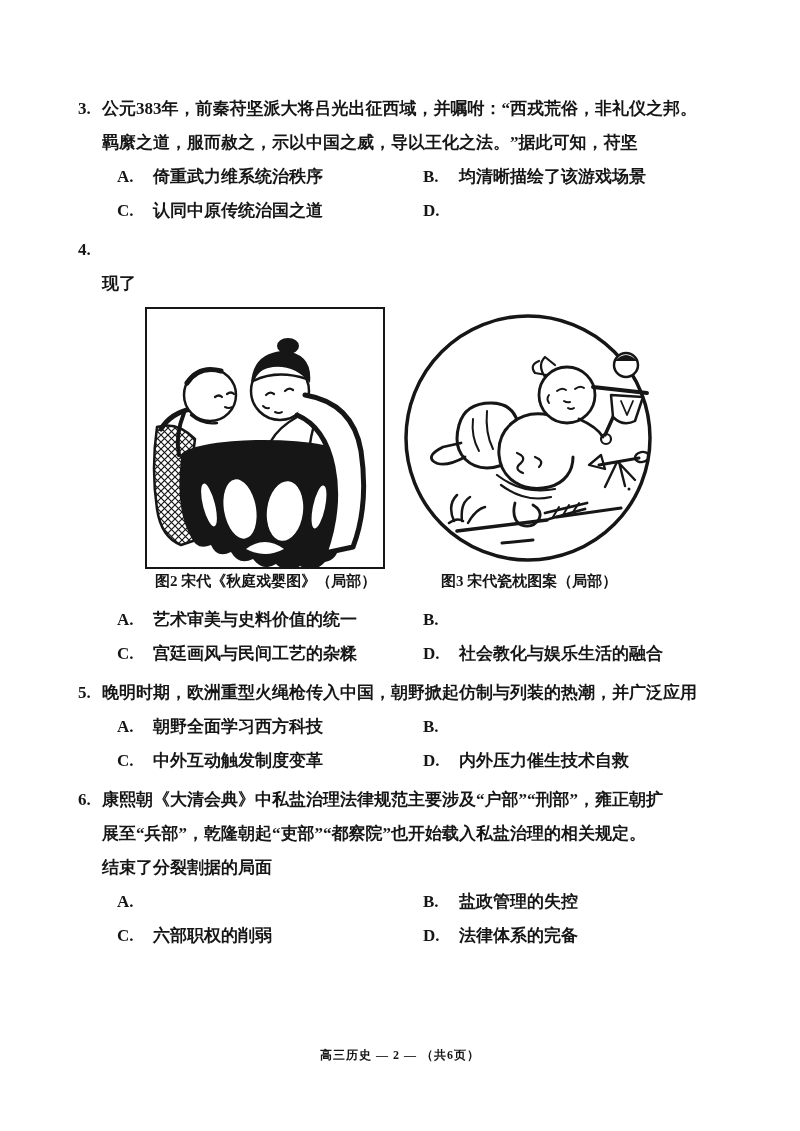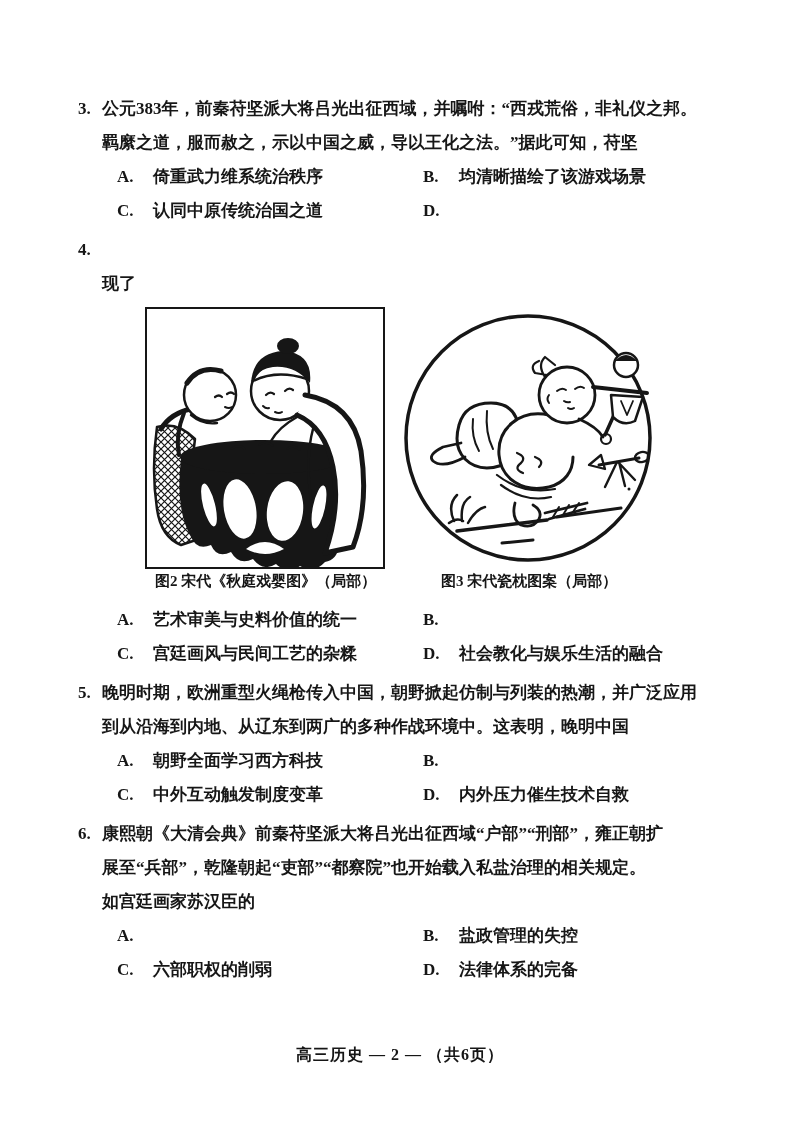--- a/index.html
+++ b/index.html
@@ -32,21 +32,21 @@
   }
   .fig3-box { width:258px; height:262px; margin-left:14px; }
   .fig2-box svg, .fig3-box svg { display:block; width:100%; height:100%; }
   .captions { display:flex; margin-left:67px; line-height:24px; }
   .caption { font-size:15px; text-align:center; }
   .caption.c2 { width:241px; }
   .caption.c3 { width:258px; margin-left:14px; }
   .after-fig { margin-top:10px; }
   .footer {
     position:absolute; top:1040px; left:0; width:100%;
-    text-align:center; font-size:16px; letter-spacing:1px;
+    text-align:center; font-size:12px; letter-spacing:1px;
     line-height:30px;
   }
 </style>
 </head>
 <body>
 
 <div class="page">
   <div class="content">
 
     <div class="question">
@@ -184,21 +184,20 @@
           <span>社会教化与娱乐生活的融合</span>
         </div>
       </div>
     </div>
 
     <div class="question">
       <div class="stem-line first">
         <span class="qnum">5.</span>
         <span>晚明时期，欧洲重型火绳枪传入中国，朝野掀起仿制与列装的热潮，并广泛应用</span>
       </div>
-      <div class="stem-line">到从沿海到内地、从辽东到两广的多种作战环境中。这表明，晚明中国</div>
       <div class="opt-row">
         <div class="opt left">
           <span class="opt-label">A.</span>
           <span>朝野全面学习西方科技</span>
         </div>
         <div class="opt">
           <span class="opt-label">B.</span>
         </div>
       </div>
       <div class="opt-row">
@@ -209,24 +208,24 @@
         <div class="opt">
           <span class="opt-label">D.</span>
           <span>内外压力催生技术自救</span>
         </div>
       </div>
     </div>
 
     <div class="question">
       <div class="stem-line first">
         <span class="qnum">6.</span>
-        <span>康熙朝《大清会典》前秦苻坚派大将吕光出征西域“户部”“刑部”，雍正朝扩</span>
+        <span>康熙朝《大清会典》中私盐治理法律规范主要涉及“户部”“刑部”，雍正朝扩</span>
       </div>
       <div class="stem-line">展至“兵部”，乾隆朝起“吏部”“都察院”也开始载入私盐治理的相关规定。</div>
-      <div class="stem-line">如宫廷画家苏汉臣的</div>
+      <div class="stem-line">结束了分裂割据的局面</div>
       <div class="opt-row">
         <div class="opt left">
           <span class="opt-label">A.</span>
         </div>
         <div class="opt">
           <span class="opt-label">B.</span>
           <span>盐政管理的失控</span>
         </div>
       </div>
       <div class="opt-row">

